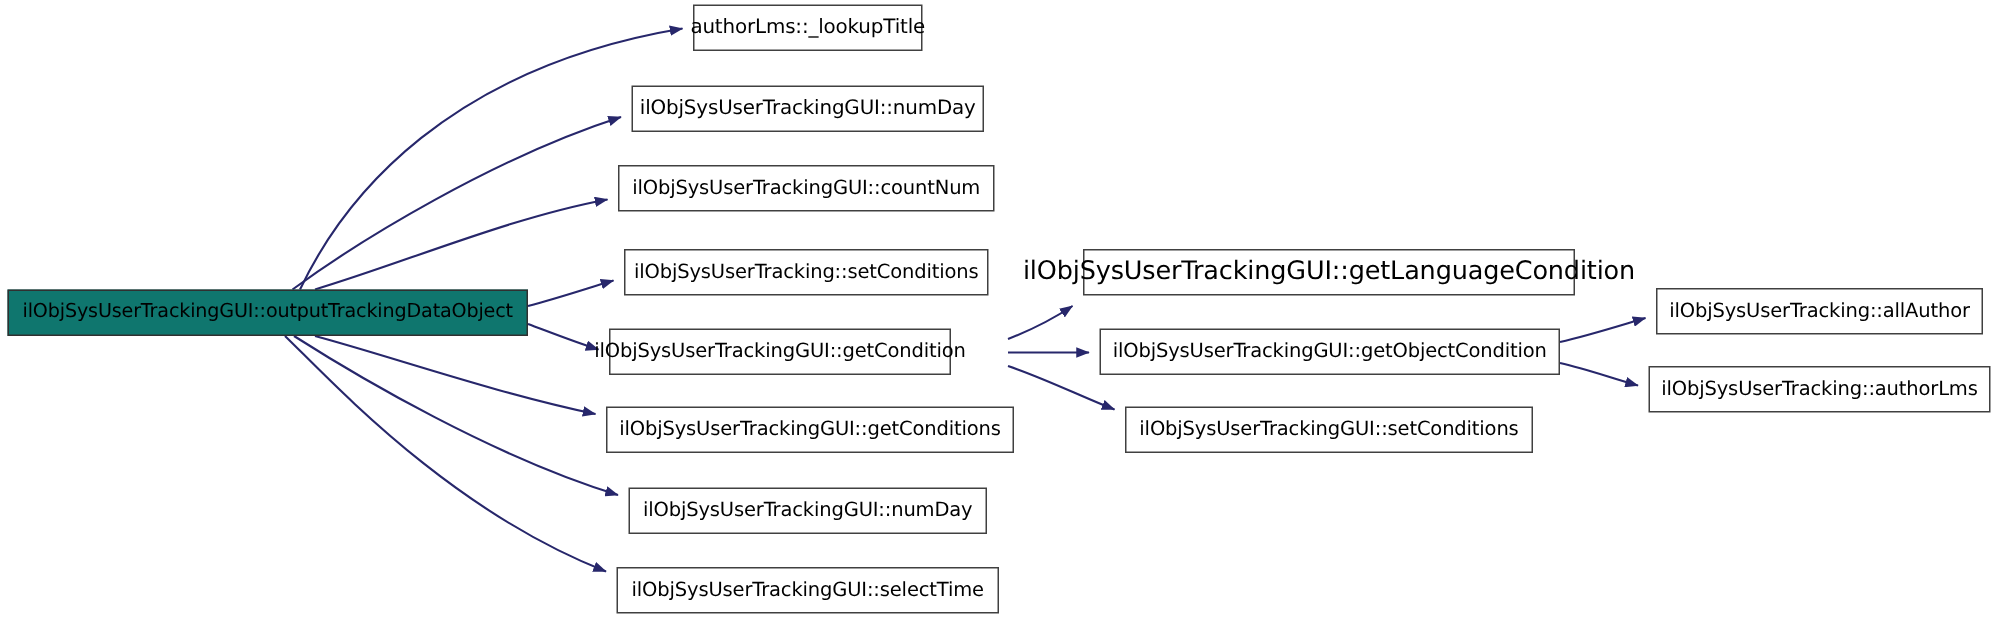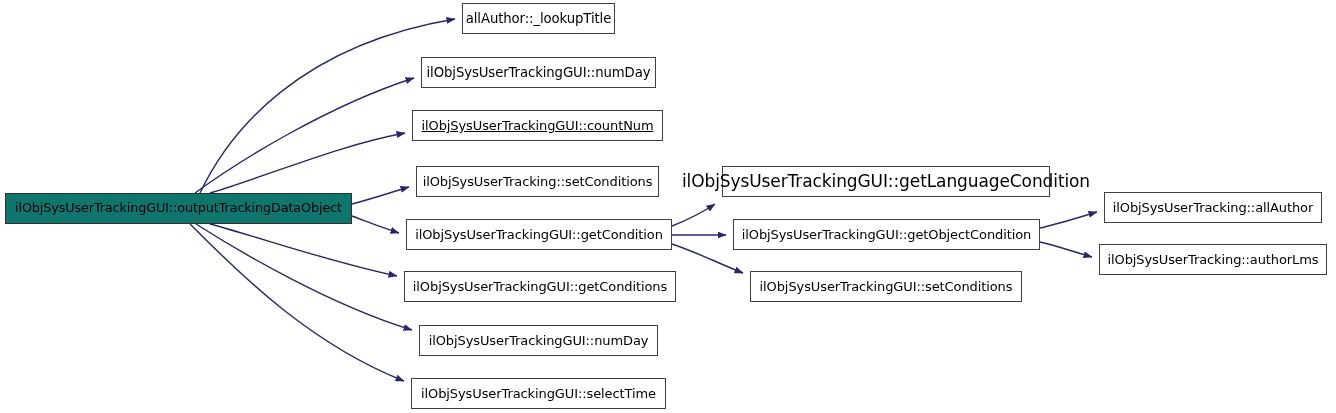--- a/index.html
+++ b/index.html
@@ -72,32 +72,32 @@
         <path d="M 1040 228 C 1058 224 1080 217 1097 212" fill="none" stroke="#27276b" stroke-width="1.4" marker-end="url(#arrowhead)"></path>
         <path d="M 1040 242 C 1058 246 1074 252 1092 257" fill="none" stroke="#27276b" stroke-width="1.4" marker-end="url(#arrowhead)"></path>
       </g>
   </svg>
 
   <div id="nodes-group">
       <div class="graph-node root" style="left: 5px; top: 193px; width: 347px; height: 31px;">
         <span class="node-label" style="font-size: 12.75px;">ilObjSysUserTrackingGUI::outputTrackingDataObject</span>
       </div>
       <div class="graph-node" style="left: 462px; top: 3px; width: 153px; height: 31px;">
-        <span class="node-label" style="font-size: 13.25px;">allAuthor::_lookupTitle</span>
+        <span class="node-label" style="font-size: 13.25px;">authorLms::_lookupTitle</span>
       </div>
       <div class="graph-node" style="left: 421px; top: 57px; width: 235px; height: 31px;">
         <span class="node-label" style="font-size: 13.25px;">ilObjSysUserTrackingGUI::numDay</span>
       </div>
       <div class="graph-node" style="left: 412px; top: 110px; width: 251px; height: 31px;">
-        <span class="node-label" style="font-size: 13px; text-decoration: underline;">ilObjSysUserTrackingGUI::countNum</span>
+        <span class="node-label" style="font-size: 13px;">ilObjSysUserTrackingGUI::countNum</span>
       </div>
       <div class="graph-node" style="left: 416px; top: 166px; width: 243px; height: 31px;">
         <span class="node-label" style="font-size: 13px;">ilObjSysUserTracking::setConditions</span>
       </div>
-      <div class="graph-node" style="left: 406px; top: 219px; width: 266px; height: 31px;">
+      <div class="graph-node" style="left: 406px; top: 219px; width: 228px; height: 31px;">
         <span class="node-label" style="font-size: 13px;">ilObjSysUserTrackingGUI::getCondition</span>
       </div>
       <div class="graph-node" style="left: 404px; top: 271px; width: 272px; height: 31px;">
         <span class="node-label" style="font-size: 13px;">ilObjSysUserTrackingGUI::getConditions</span>
       </div>
       <div class="graph-node" style="left: 419px; top: 325px; width: 239px; height: 31px;">
         <span class="node-label" style="font-size: 13px;">ilObjSysUserTrackingGUI::numDay</span>
       </div>
       <div class="graph-node" style="left: 411px; top: 378px; width: 255px; height: 31px;">
         <span class="node-label" style="font-size: 13px;">ilObjSysUserTrackingGUI::selectTime</span>

